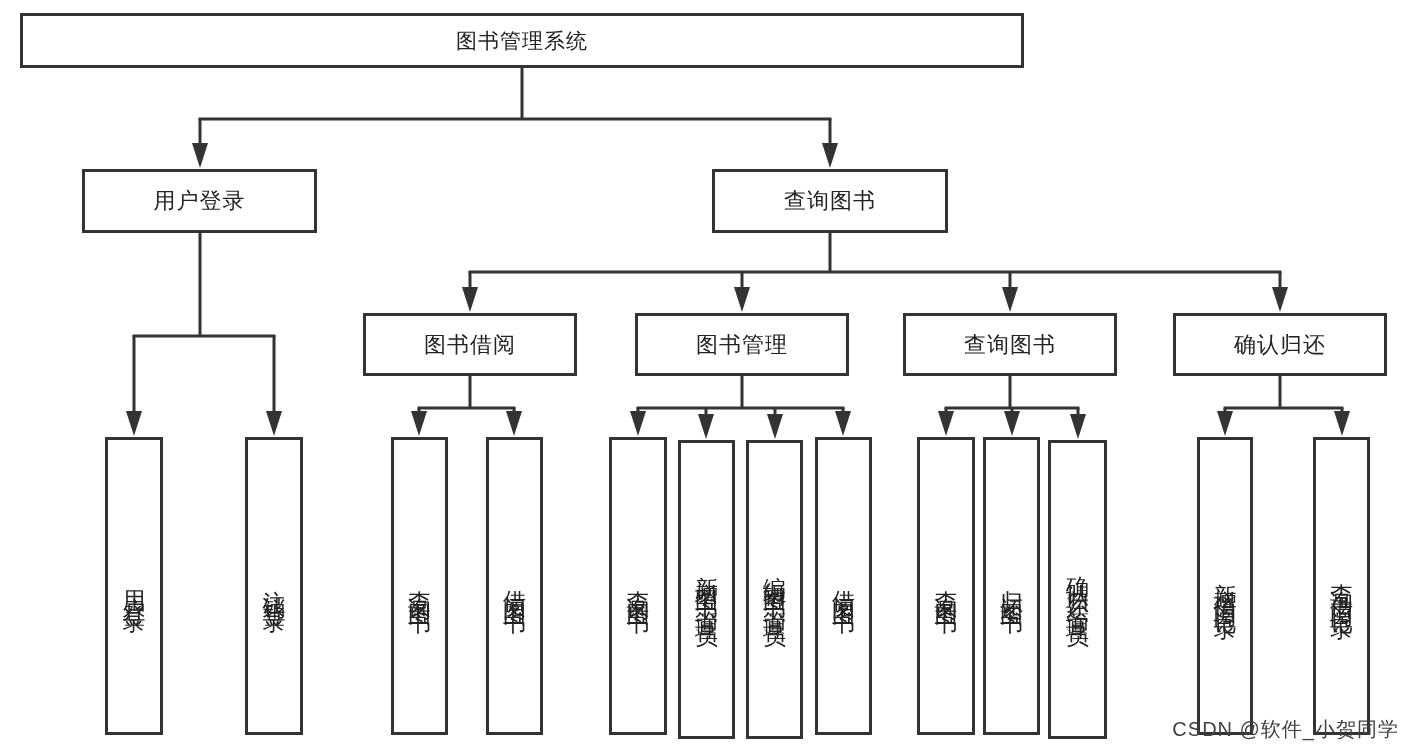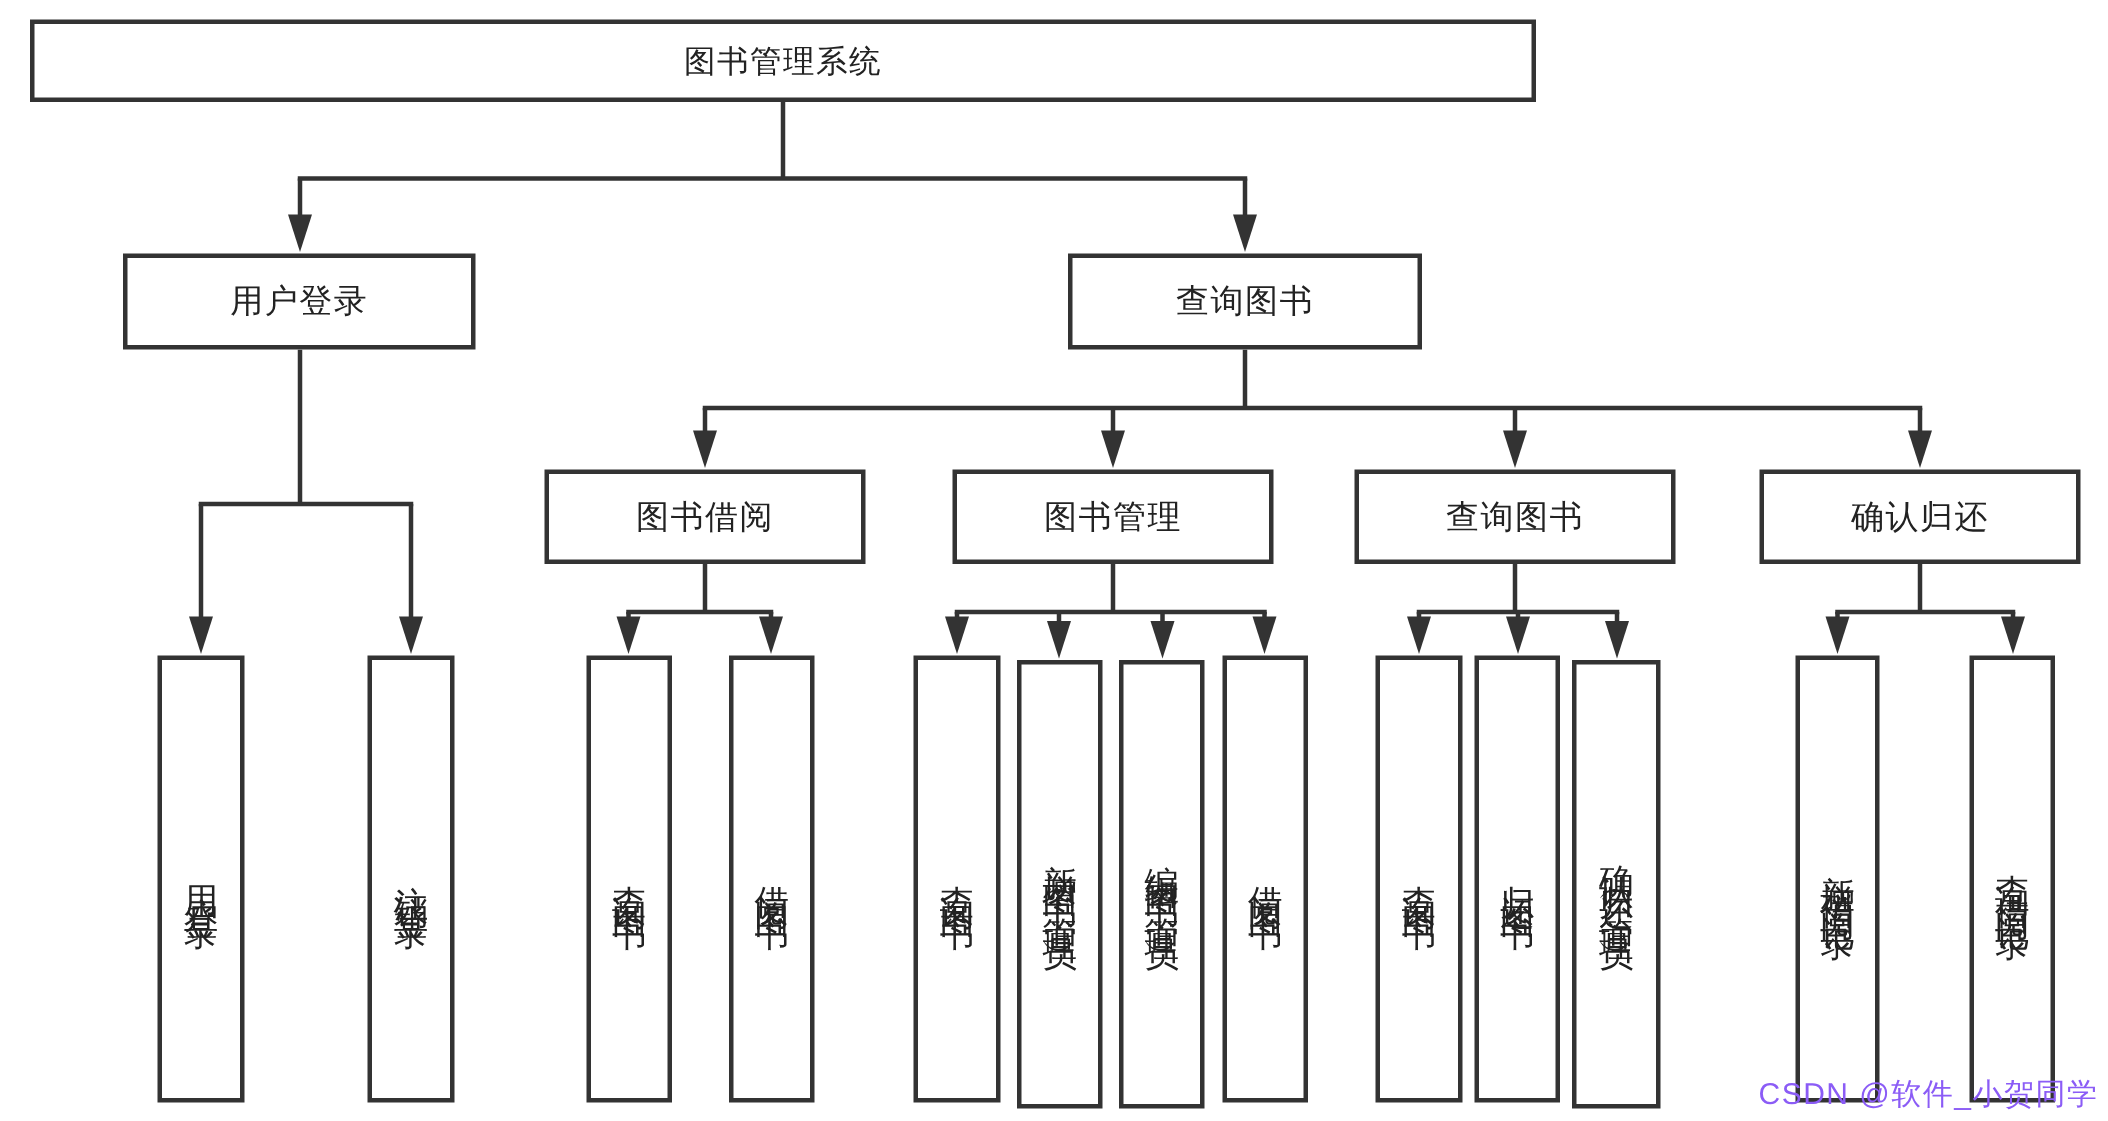--- a/index.html
+++ b/index.html
@@ -47,21 +47,21 @@
   .c2   {left:678px; top:440px; width:57px;  height:299px;}
   .c3   {left:746px; top:440px; width:57px;  height:299px;}
   .c4   {left:815px; top:437px; width:57px;  height:298px;}
   .d1   {left:917px; top:437px; width:58px;  height:298px;}
   .d2   {left:983px; top:437px; width:57px;  height:298px;}
   .d3   {left:1048px;top:440px; width:59px;  height:299px;}
   .e1   {left:1197px;top:437px; width:56px;  height:298px;}
   .e2   {left:1313px;top:437px; width:57px;  height:298px;}
   #watermark{
     position:absolute;right:6px;bottom:4px;
-    font-size:20px;color:#8b5cf6;letter-spacing:1px;
+    font-size:20px;color:#404040;letter-spacing:1px;
     z-index:2;white-space:nowrap;
   }
 </style>
 </head>
 <body>
 
 <div id="stage">
 
   <svg id="connectors" width="1405" height="747" viewBox="0 0 1405 747" xmlns="http://www.w3.org/2000/svg">
     <g stroke="#333333" stroke-width="3" fill="none">

